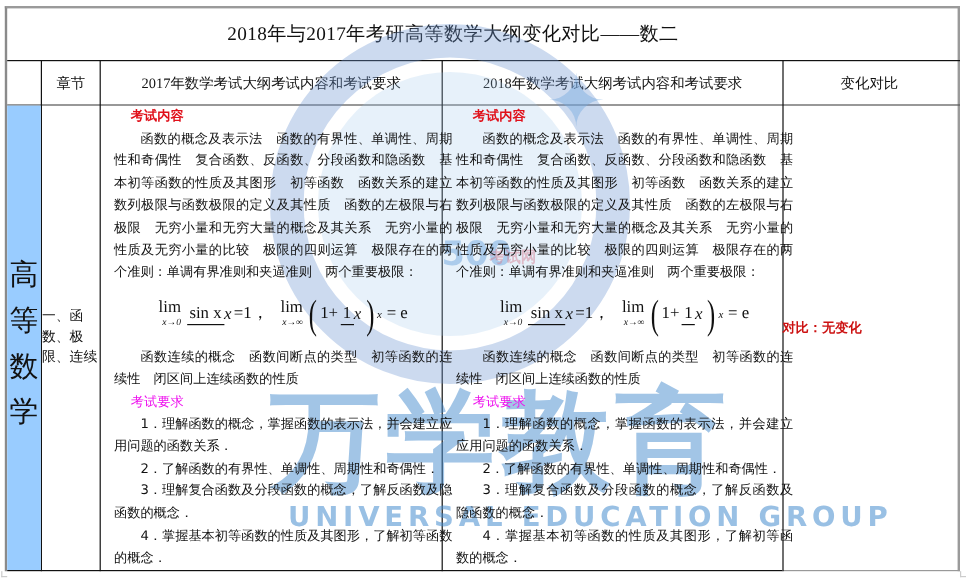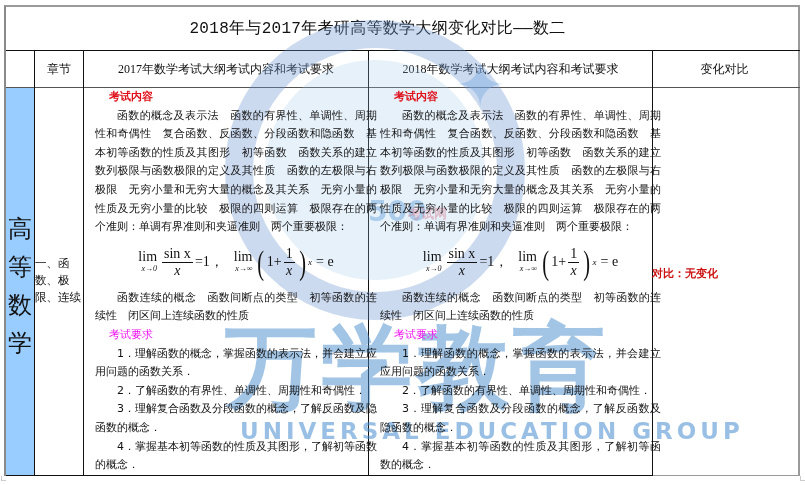--- a/index.html
+++ b/index.html
@@ -2,38 +2,38 @@
 <html><head>
 <meta charset="utf-8">
 <style>
   html, body { margin: 0; padding: 0; background: #ffffff; }
   body { width: 805px; height: 485px; position: relative; overflow: hidden;
          font-family: "DejaVu Sans", "Liberation Sans", sans-serif; color: #111; }
   .frame { position: absolute; left: 4px; top: 5px; width: 796px; height: 471px;
            border-left: 2px solid #8a8a8a; border-top: 2px solid #9a9a9a; border-right: 2px solid #9a9a9a; box-sizing: border-box; }
   .title-row { position: absolute; left: 4px; top: 7px; width: 747px; height: 43px;
                display: flex; align-items: center; justify-content: center;
-               font-family: Liberation Mono, monospace; font-size: 16px; letter-spacing: 0.3px; }
+               font-family: Liberation Serif, serif; font-size: 16px; letter-spacing: 0.3px; }
   .hline { position: absolute; background: #111; height: 1px; }
   .vline { position: absolute; background: #111; width: 1px; }
   .header-cell { position: absolute; top: 51px; height: 36px; display: flex; align-items: center; justify-content: center;
                  font-size: 12px; font-family: "Liberation Serif", "DejaVu Serif", serif; }
   .blue-col { position: absolute; left: 6px; top: 88px; width: 28px; height: 387px; background: #99ccff; }
   .subject { position: absolute; left: 6px; top: 210px; width: 28px; display: flex; flex-direction: column; align-items: center;
              font-family: "DejaVu Serif", "Liberation Serif", serif; font-size: 24px; line-height: 38px; color: #111; }
   .chapter { position: absolute; left: 35px; top: 255px; width: 48px; font-size: 11.5px; line-height: 17px; }
   .col { position: absolute; top: 88px; height: 388px; overflow: hidden; font-size: 11px; line-height: 18.6px; padding-left: 10px; }
   .col .heading-red { color: #e0101a; font-weight: bold; padding-left: 14px; }
   .col .heading-pink { color: #ee11ee; font-weight: normal; padding-left: 14px; }
   .col p { margin: 0; text-indent: 22px; text-align: justify; }
   .formula { display: flex; align-items: center; justify-content: center; height: 52px;
              font-family: "Liberation Serif", "DejaVu Serif", serif; font-size: 14px; }
   .lim { display: inline-flex; flex-direction: column; align-items: flex-end; line-height: 12px; margin-right: 3px; }
   .lim .sub { font-size: 8px; }
-  .frac { display: inline-flex; flex-direction: column; align-items: center; line-height: 16px; margin: 0 2px; }
+  .frac { display: inline-flex; flex-direction: row; align-items: center; line-height: 16px; margin: 0 2px; }
   .frac .num { border-bottom: 1px solid #111; padding: 0 2px; }
   .frac .den { font-style: italic; }
   .paren { font-size: 34px; font-weight: 100; line-height: 34px; transform: scaleX(0.6); display: inline-block; }
   .sup { font-size: 9px; vertical-align: 18px; font-style: italic; }
   .it { font-style: italic; }
   .change { position: absolute; left: 652px; top: 266px; font-size: 11px; font-weight: bold; color: #cc1111; }
   .wm-ring { position: absolute; left: 225px; top: 20px; width: 300px; height: 300px; border-radius: 50%;
              border: 28px solid rgba(110,150,210,0.35); box-sizing: border-box; pointer-events: none; }
   .wm-ring-inner { position: absolute; left: 265px; top: 60px; width: 220px; height: 220px; border-radius: 50%;
                    background: rgba(160,200,235,0.25); pointer-events: none; }

